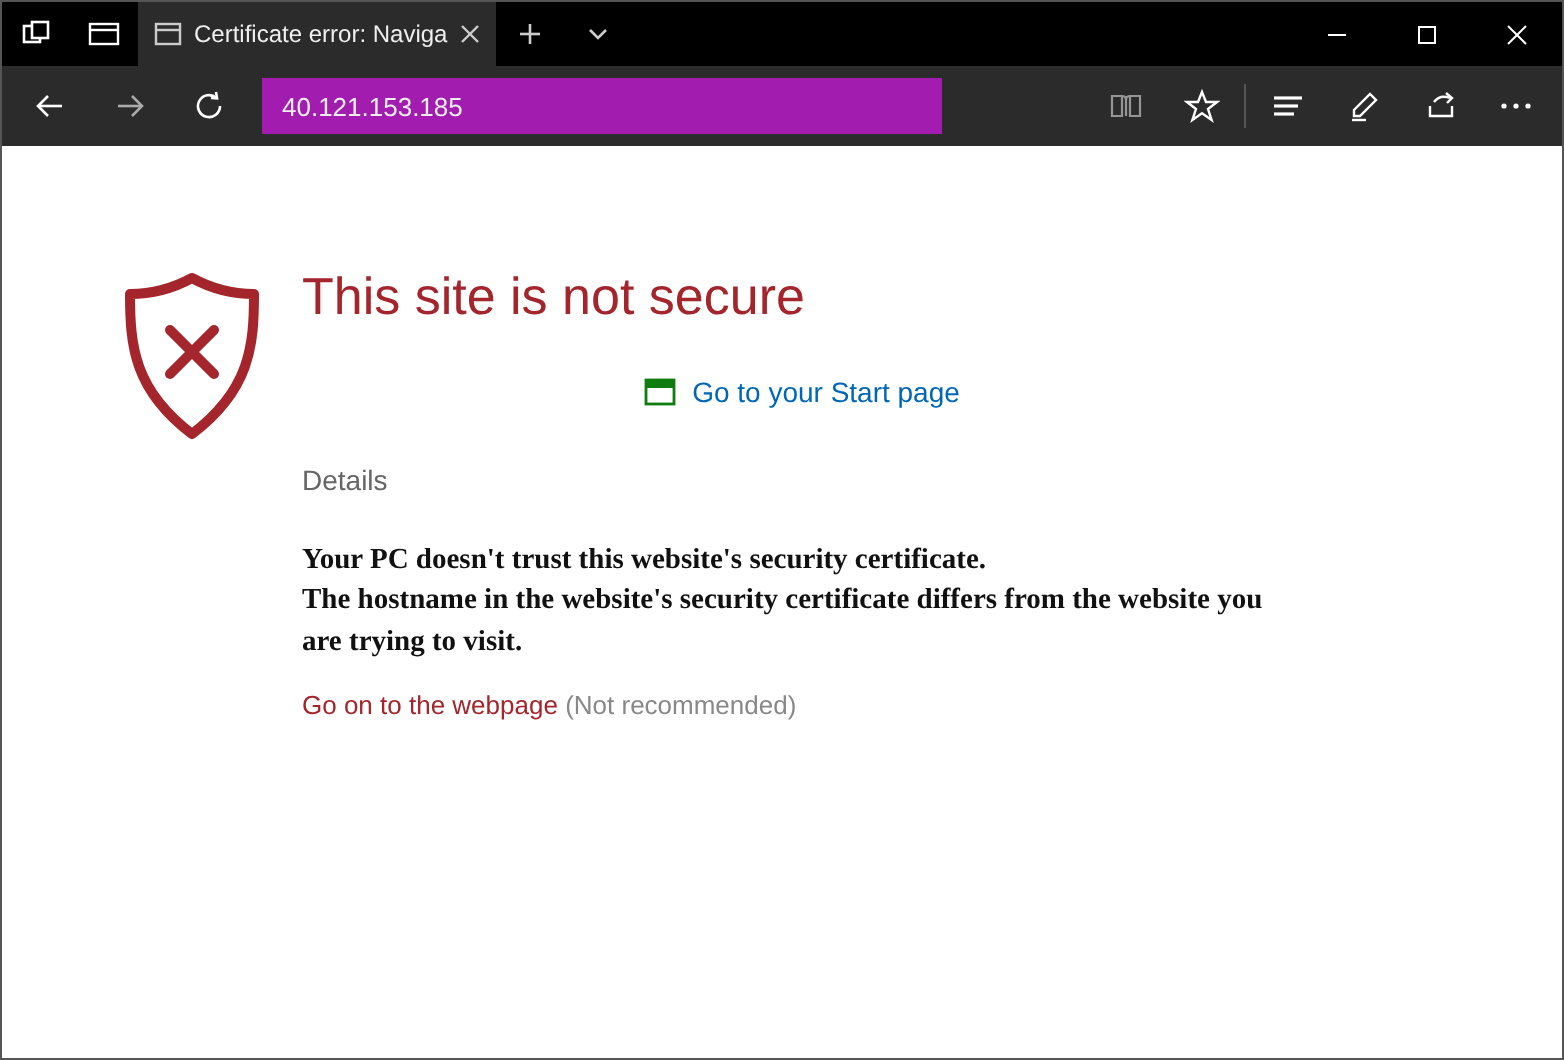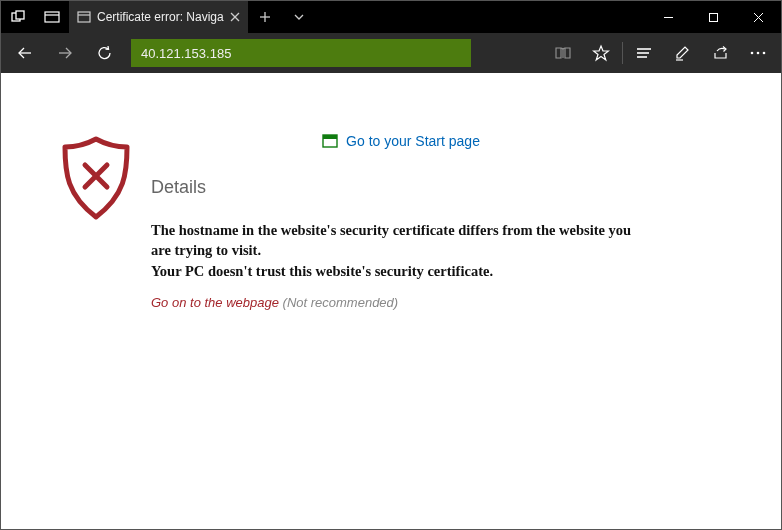--- a/index.html
+++ b/index.html
@@ -36,21 +36,21 @@
     .addrbar {
       height: 40px;
       background: #2b2b2b;
       display: flex;
       align-items: center;
       color: #fff;
       padding: 0 4px;
     }
     .nav-btn { width: 40px; height:40px; display:flex; align-items:center; justify-content:center; }
     .addr-box {
-      background: #4d7c0f;
+      background: #a21caf;
       height: 28px;
       flex: 0 0 auto;
       min-width: 340px;
       margin-left: 6px;
       display: flex;
       align-items: center;
       padding: 0 10px;
       font-size: 13px;
       color: #eee;
     }
@@ -70,24 +70,24 @@
       margin-bottom: 24px;
     }
     .desc {
       font-size: 14px;
       color: #222;
       line-height: 1.45;
       margin-bottom: 20px;
     }
     .startlink-row { display:flex; align-items:center; gap:8px; margin-bottom: 28px; justify-content: center;}
     .startlink { color: #0067b8; font-size: 14px; cursor:pointer; }
-    .details-label { color: #666; font-size: 18px; margin-bottom: 22px; }
+    .details-label { color: #666; font-size: 14px; margin-bottom: 22px; }
     .details-bold { font-family: Georgia, serif; font-weight: bold; font-size: 14.5px; line-height:1.4; margin-bottom: 14px; color:#111;}
     .err-code { font-family: "Consolas","Courier New", monospace; font-size: 14px; color:#555; line-height:1.5; margin-bottom: 20px;}
-    .proceed-row { font-size: 13px; font-style: italic; }
+    .proceed-row { font-size: 13px; }
     .proceed-link { color: #a4262c; }
     .not-rec { color: #888; }
     svg { display:block; }
   </style>
 </head>
 <body>
 
 <div class="titlebar">
   <div class="titlebar-left">
     <div class="tb-btn">
@@ -216,32 +216,33 @@
   <div class="shield-col">
     <span>
       <svg width="82" height="90" viewBox="0 0 82 90">
         <path d="M41 6 C 30 12 20 14 10 14 C 10 40 12 62 41 84 C 70 62 72 40 72 14 C 62 14 52 12 41 6 Z" fill="none" stroke="#a4262c" stroke-width="5" stroke-linejoin="round"></path>
         <line x1="30" y1="32" x2="52" y2="54" stroke="#a4262c" stroke-width="5" stroke-linecap="round"></line>
         <line x1="52" y1="32" x2="30" y2="54" stroke="#a4262c" stroke-width="5" stroke-linecap="round"></line>
       </svg>
     </span>
   </div>
   <div class="text-col">
+    <h1>This site is not secure</h1>
     <div class="startlink-row">
       <span>
         <svg width="16" height="14" viewBox="0 0 16 14">
             <rect x="1" y="1" width="14" height="12" fill="none" stroke="#107c10" stroke-width="1.4"></rect>
             <rect x="1" y="1" width="14" height="4" fill="#107c10"></rect>
           </svg>
       </span>
       <a class="startlink">Go to your Start page</a>
     </div>
     <div class="details-label">Details</div>
     <div class="details-bold">
+      <div>Your PC doesn't trust this website's security certificate.</div>
       <div>The hostname in the website's security certificate differs from the website you are trying to visit.</div>
-      <div>Your PC doesn't trust this website's security certificate.</div>
     </div>
     <div class="proceed-row">
       <a class="proceed-link">Go on to the webpage</a>
       <span class="not-rec">(Not recommended)</span>
     </div>
   </div>
 </div>
 
 </body></html>

